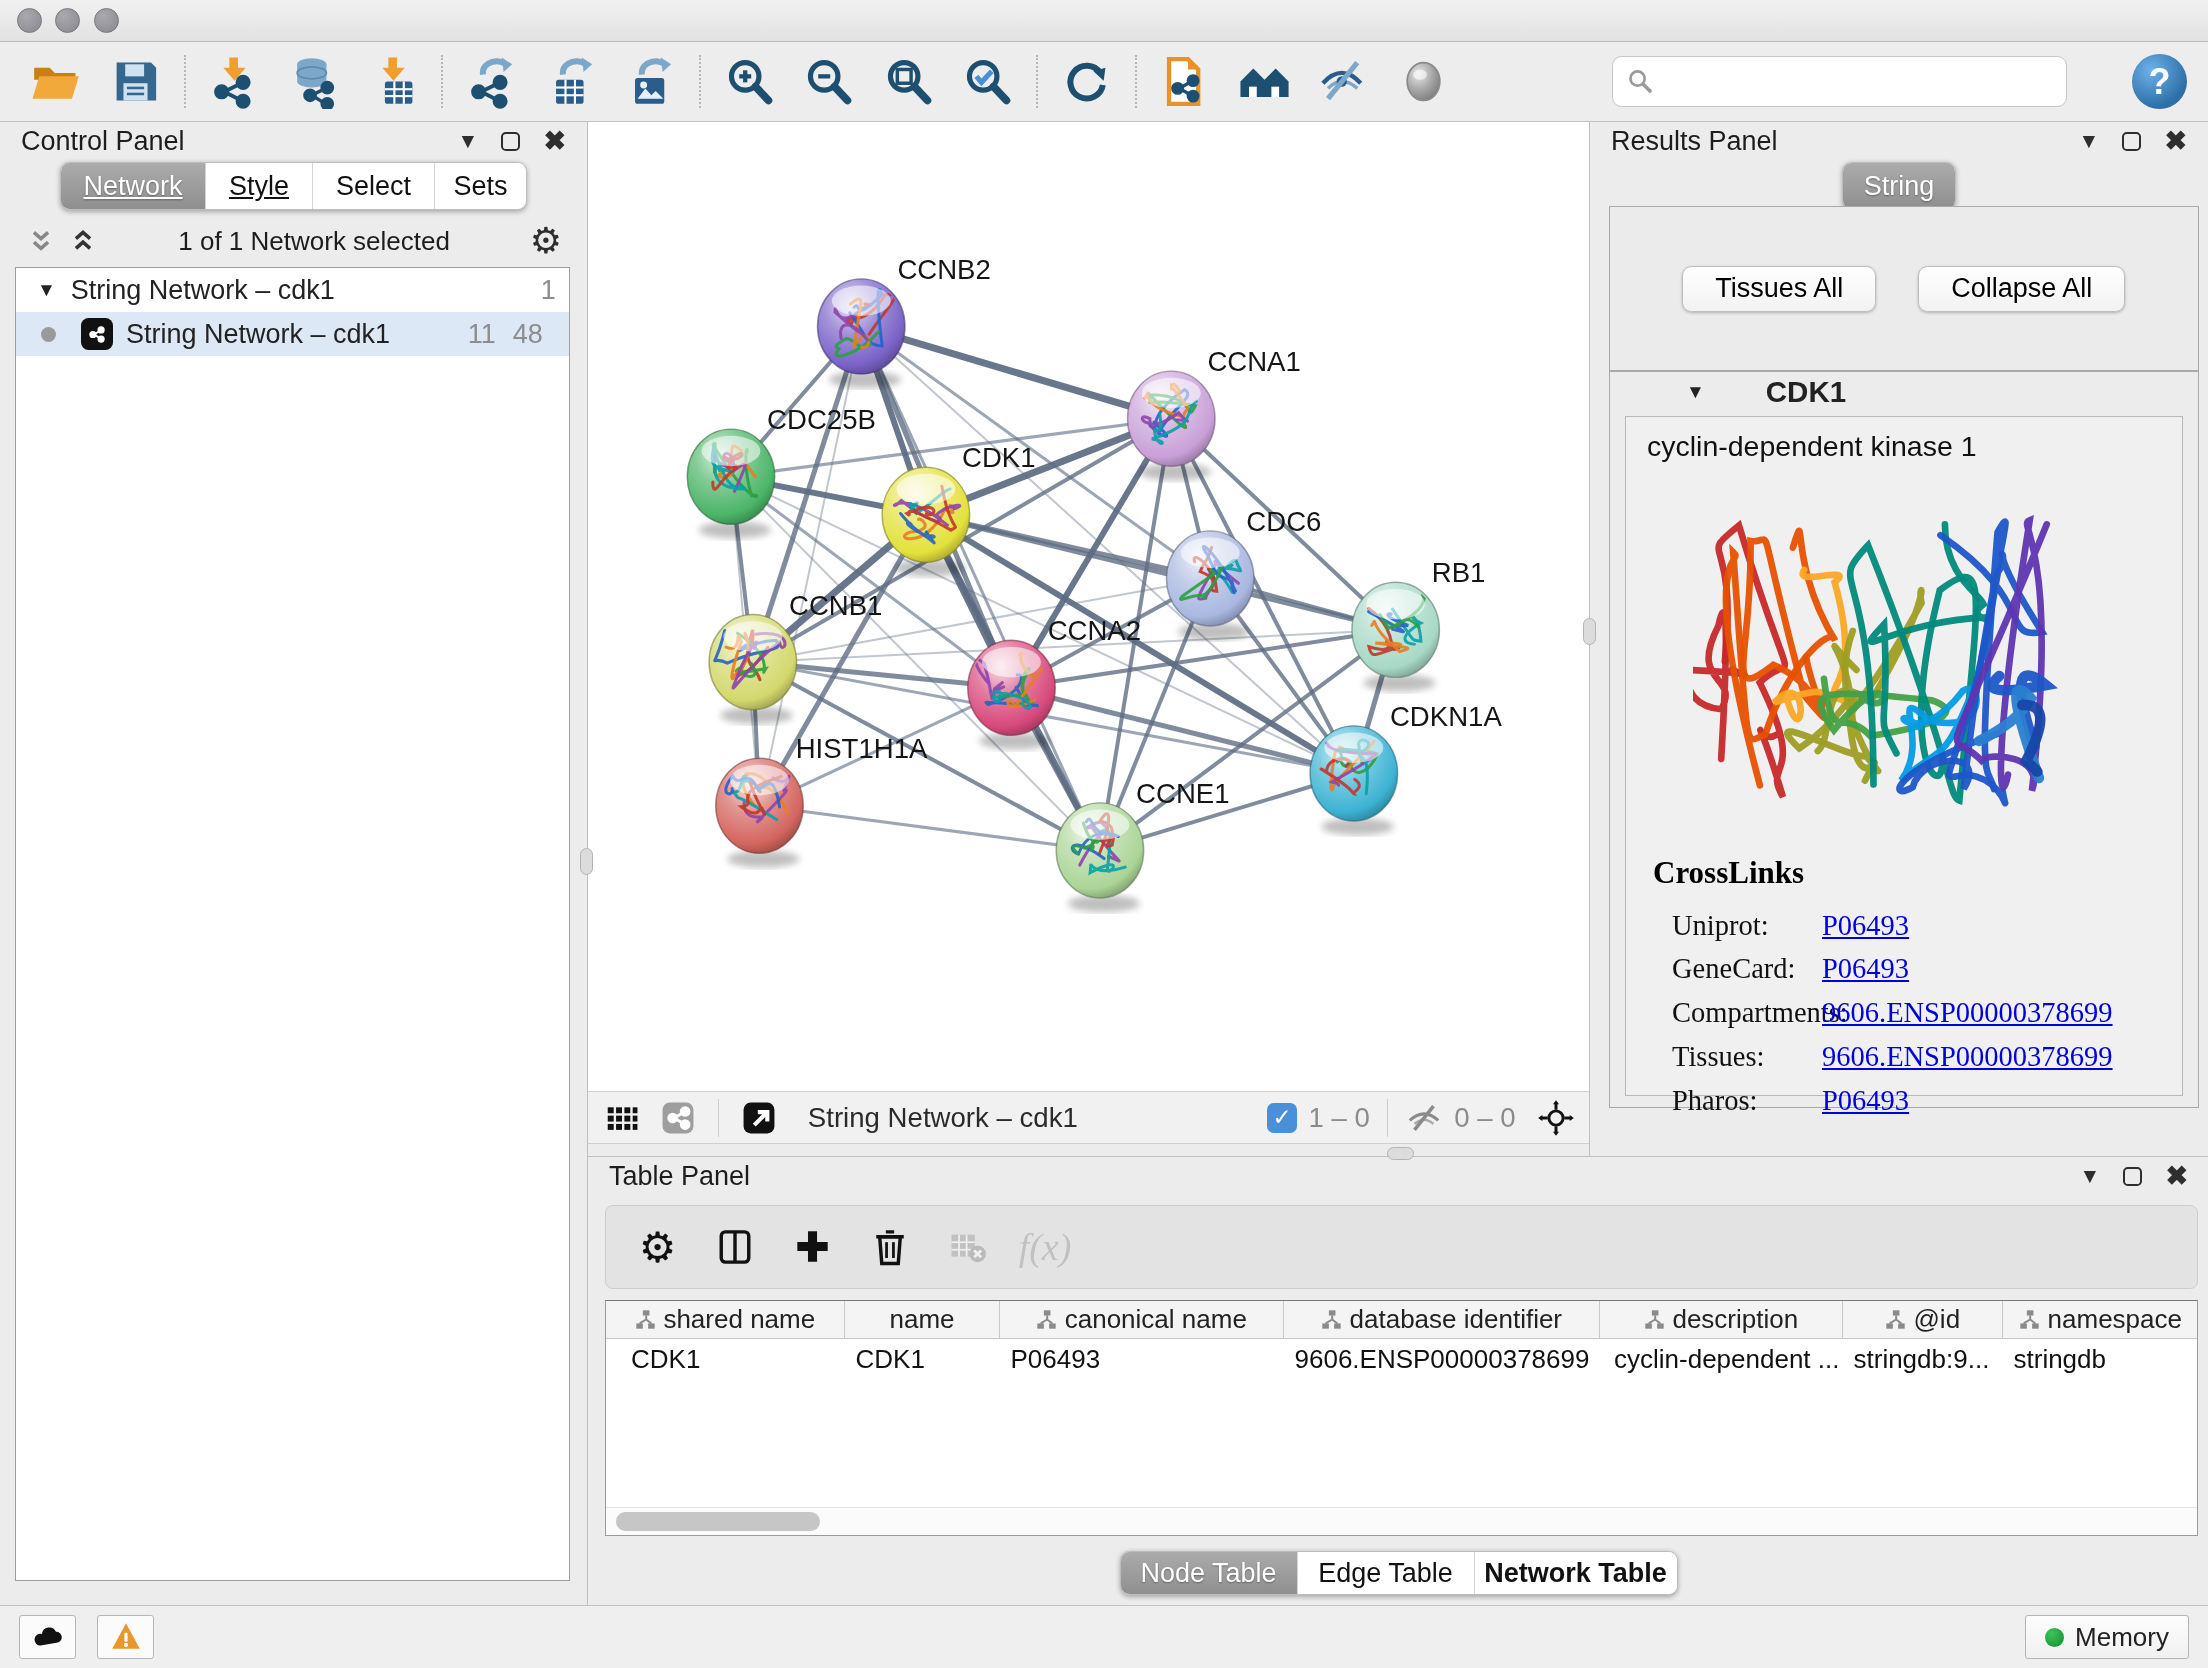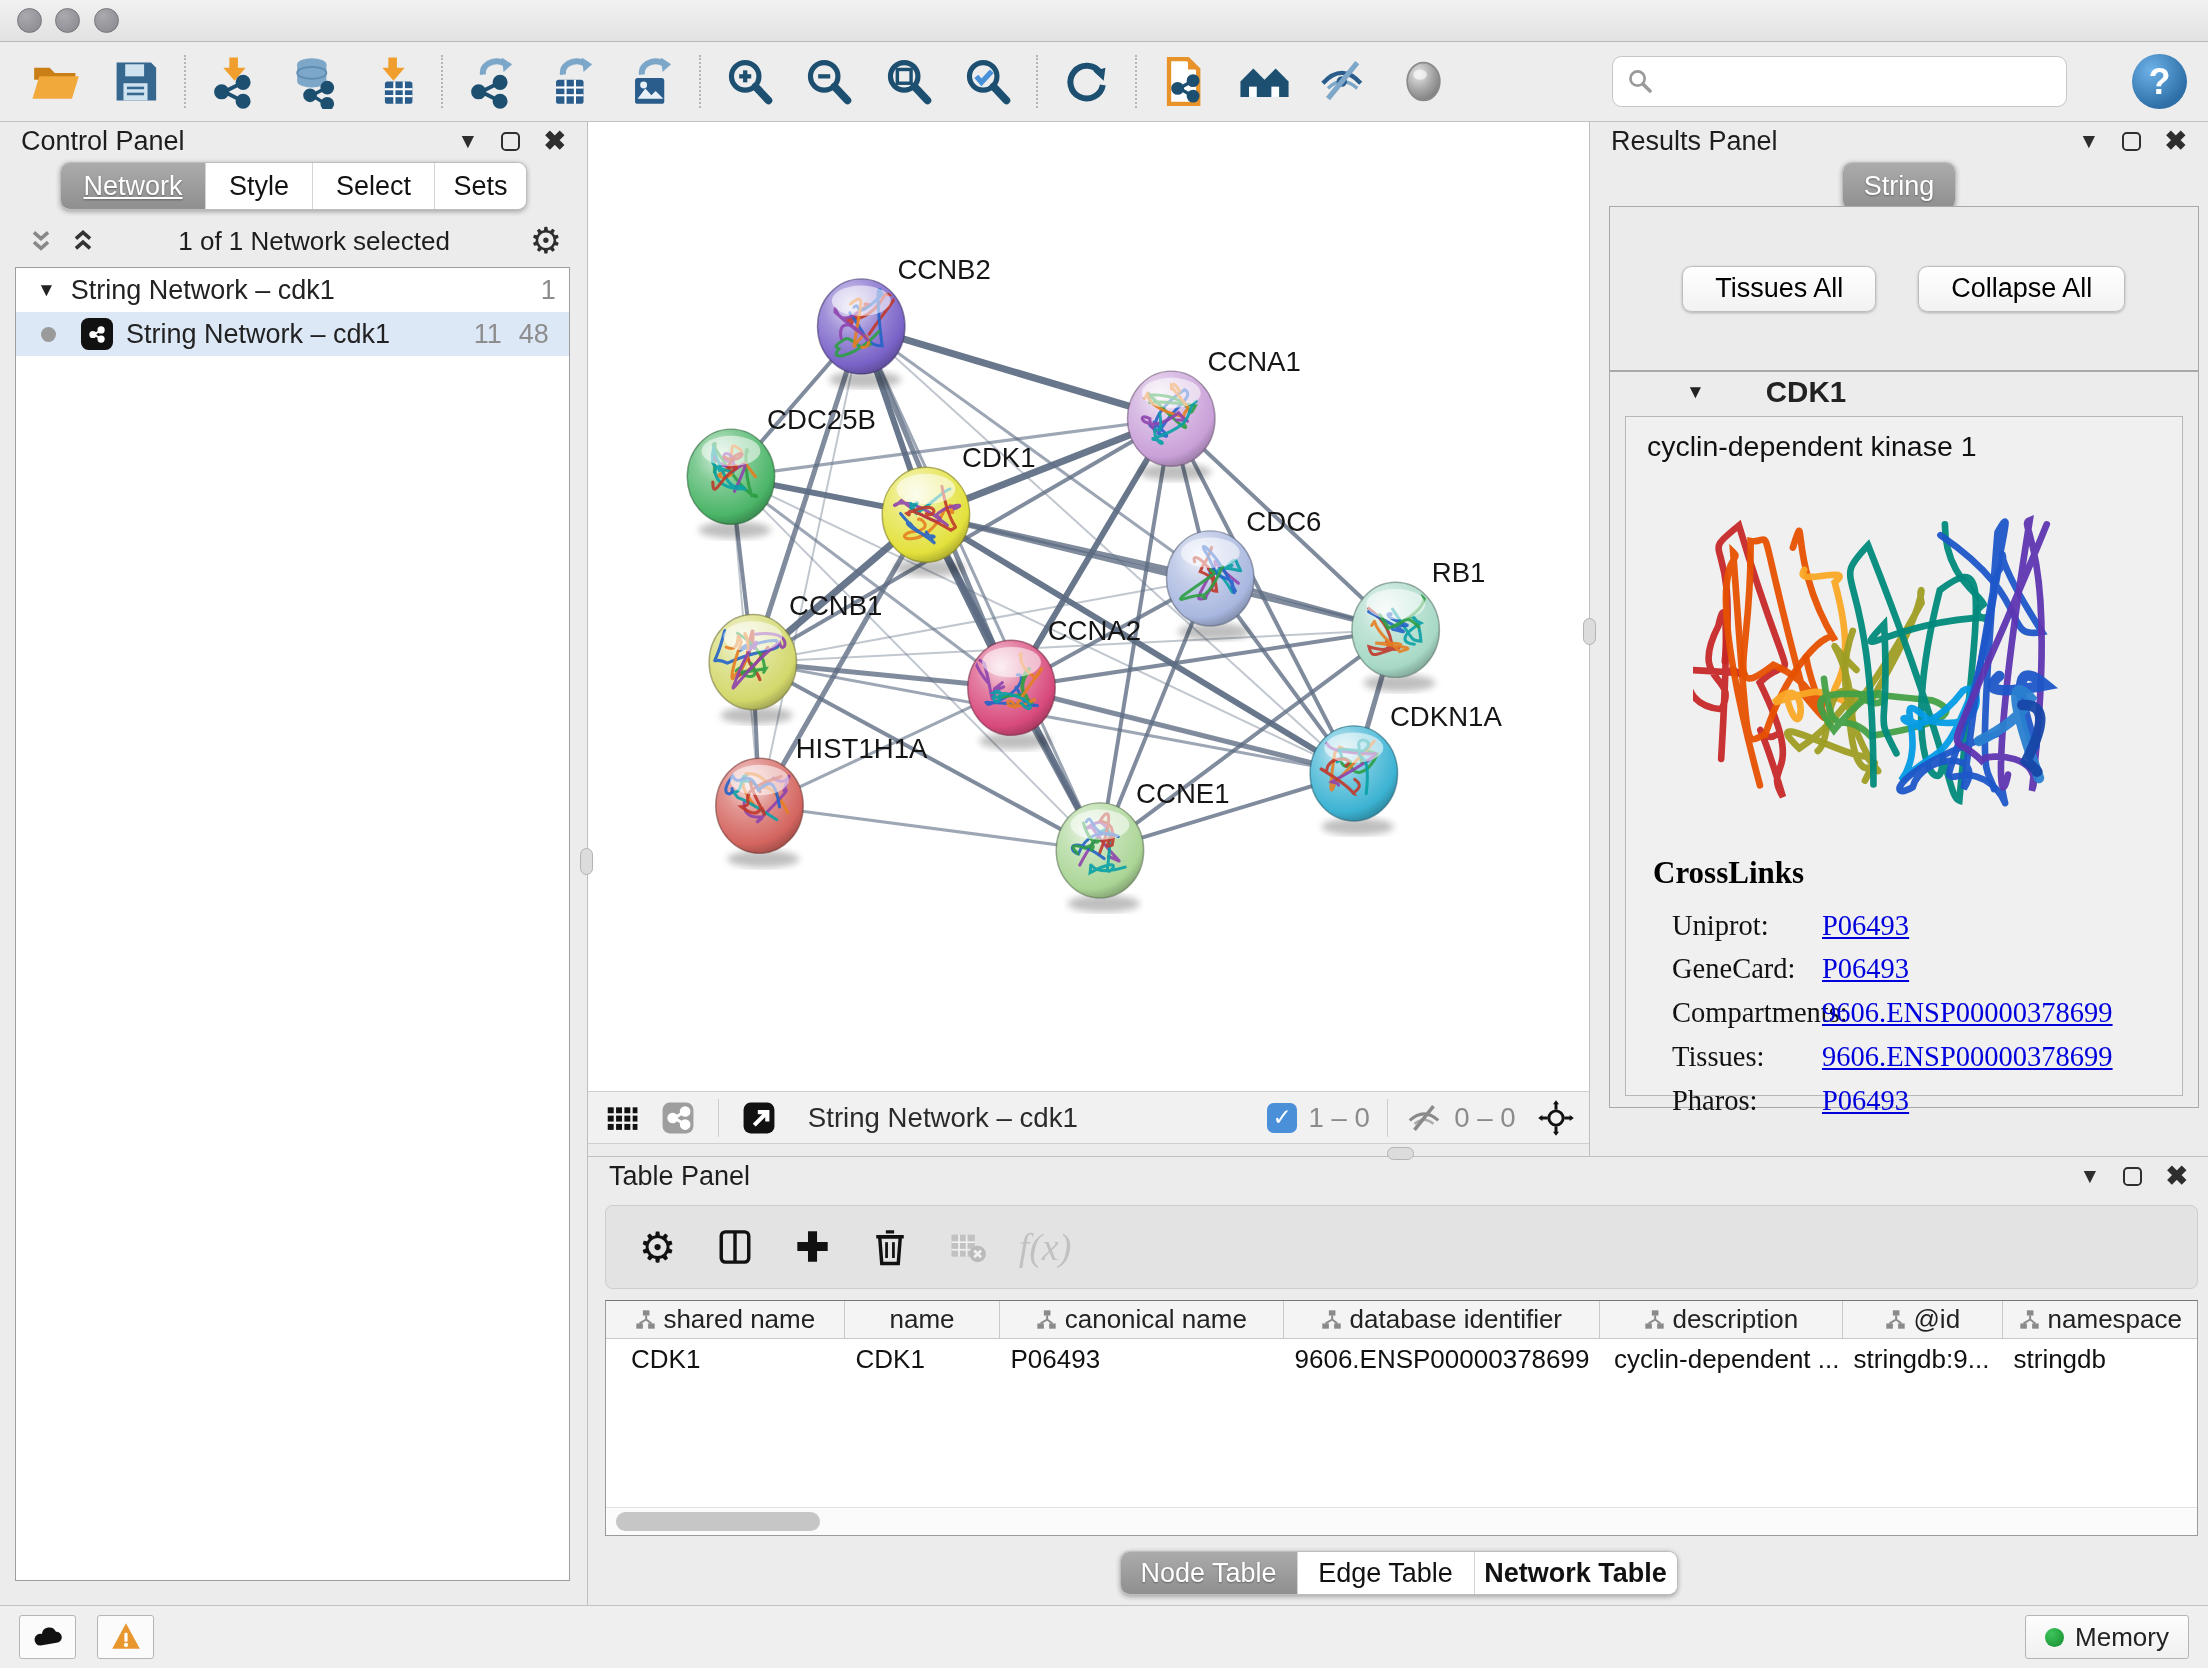--- a/index.html
+++ b/index.html
@@ -473,21 +473,21 @@
       <span>Control Panel</span>
       <span class="panel-ctrls">
         <span class="pc-tri">▼</span>
         <span class="pc-min"></span>
         <span class="pc-x">✖</span>
       </span>
     </div>
     <div id="cp-tabs-row">
         <div class="seg">
           <div class="tab sel" style="width: 145px; height: 46px; text-decoration: underline;">Network</div>
-          <div class="tab" style="width: 107px; height: 46px;">Style</div>
+          <div class="tab" style="width: 107px; height: 46px; text-decoration: underline;">Style</div>
           <div class="tab" style="width: 122px; height: 46px;">Select</div>
           <div class="tab" style="width: 91px; height: 46px;">Sets</div>
         </div>
       </div>
     <div id="cp-selrow">
       <svg style="width:32px;height:28.5px;margin-right:9.5px" viewBox="0 0 34 30" width="32" height="28.5">
           <use href="#i-chev2down"></use>
         </svg>
       <svg style="width:32px;height:28.5px" viewBox="0 0 34 30" width="32" height="28.5">
           <use href="#i-chev2up"></use>
@@ -509,21 +509,21 @@
                 <line x1="24" y1="32" x2="44" y2="20"></line>
                 <line x1="24" y1="32" x2="44" y2="44"></line>
                 <circle cx="21" cy="32" r="8"></circle>
                 <circle cx="46" cy="18" r="8"></circle>
                 <circle cx="46" cy="46" r="8"></circle>
               </g>
             </svg>
         </span>
         <span style="margin-left:13.3px">String Network – cdk1</span>
         <span class="cnt" style="margin-left:auto">11</span>
-        <span class="cnt" style="margin-right:7px">48</span>
+        <span class="cnt" style="margin-right:13px">48</span>
       </div>
     </div>
   </div>
 
   <div id="canvas" class="abs">
     <div id="graph-wrap">
       <svg id="graph" width="1002" height="969" viewBox="0 0 1053 1019" xmlns="http://www.w3.org/2000/svg" style="font-size:27px">
           <defs>
             <filter id="nblur">
               <feGaussianBlur stdDeviation="4"></feGaussianBlur>

